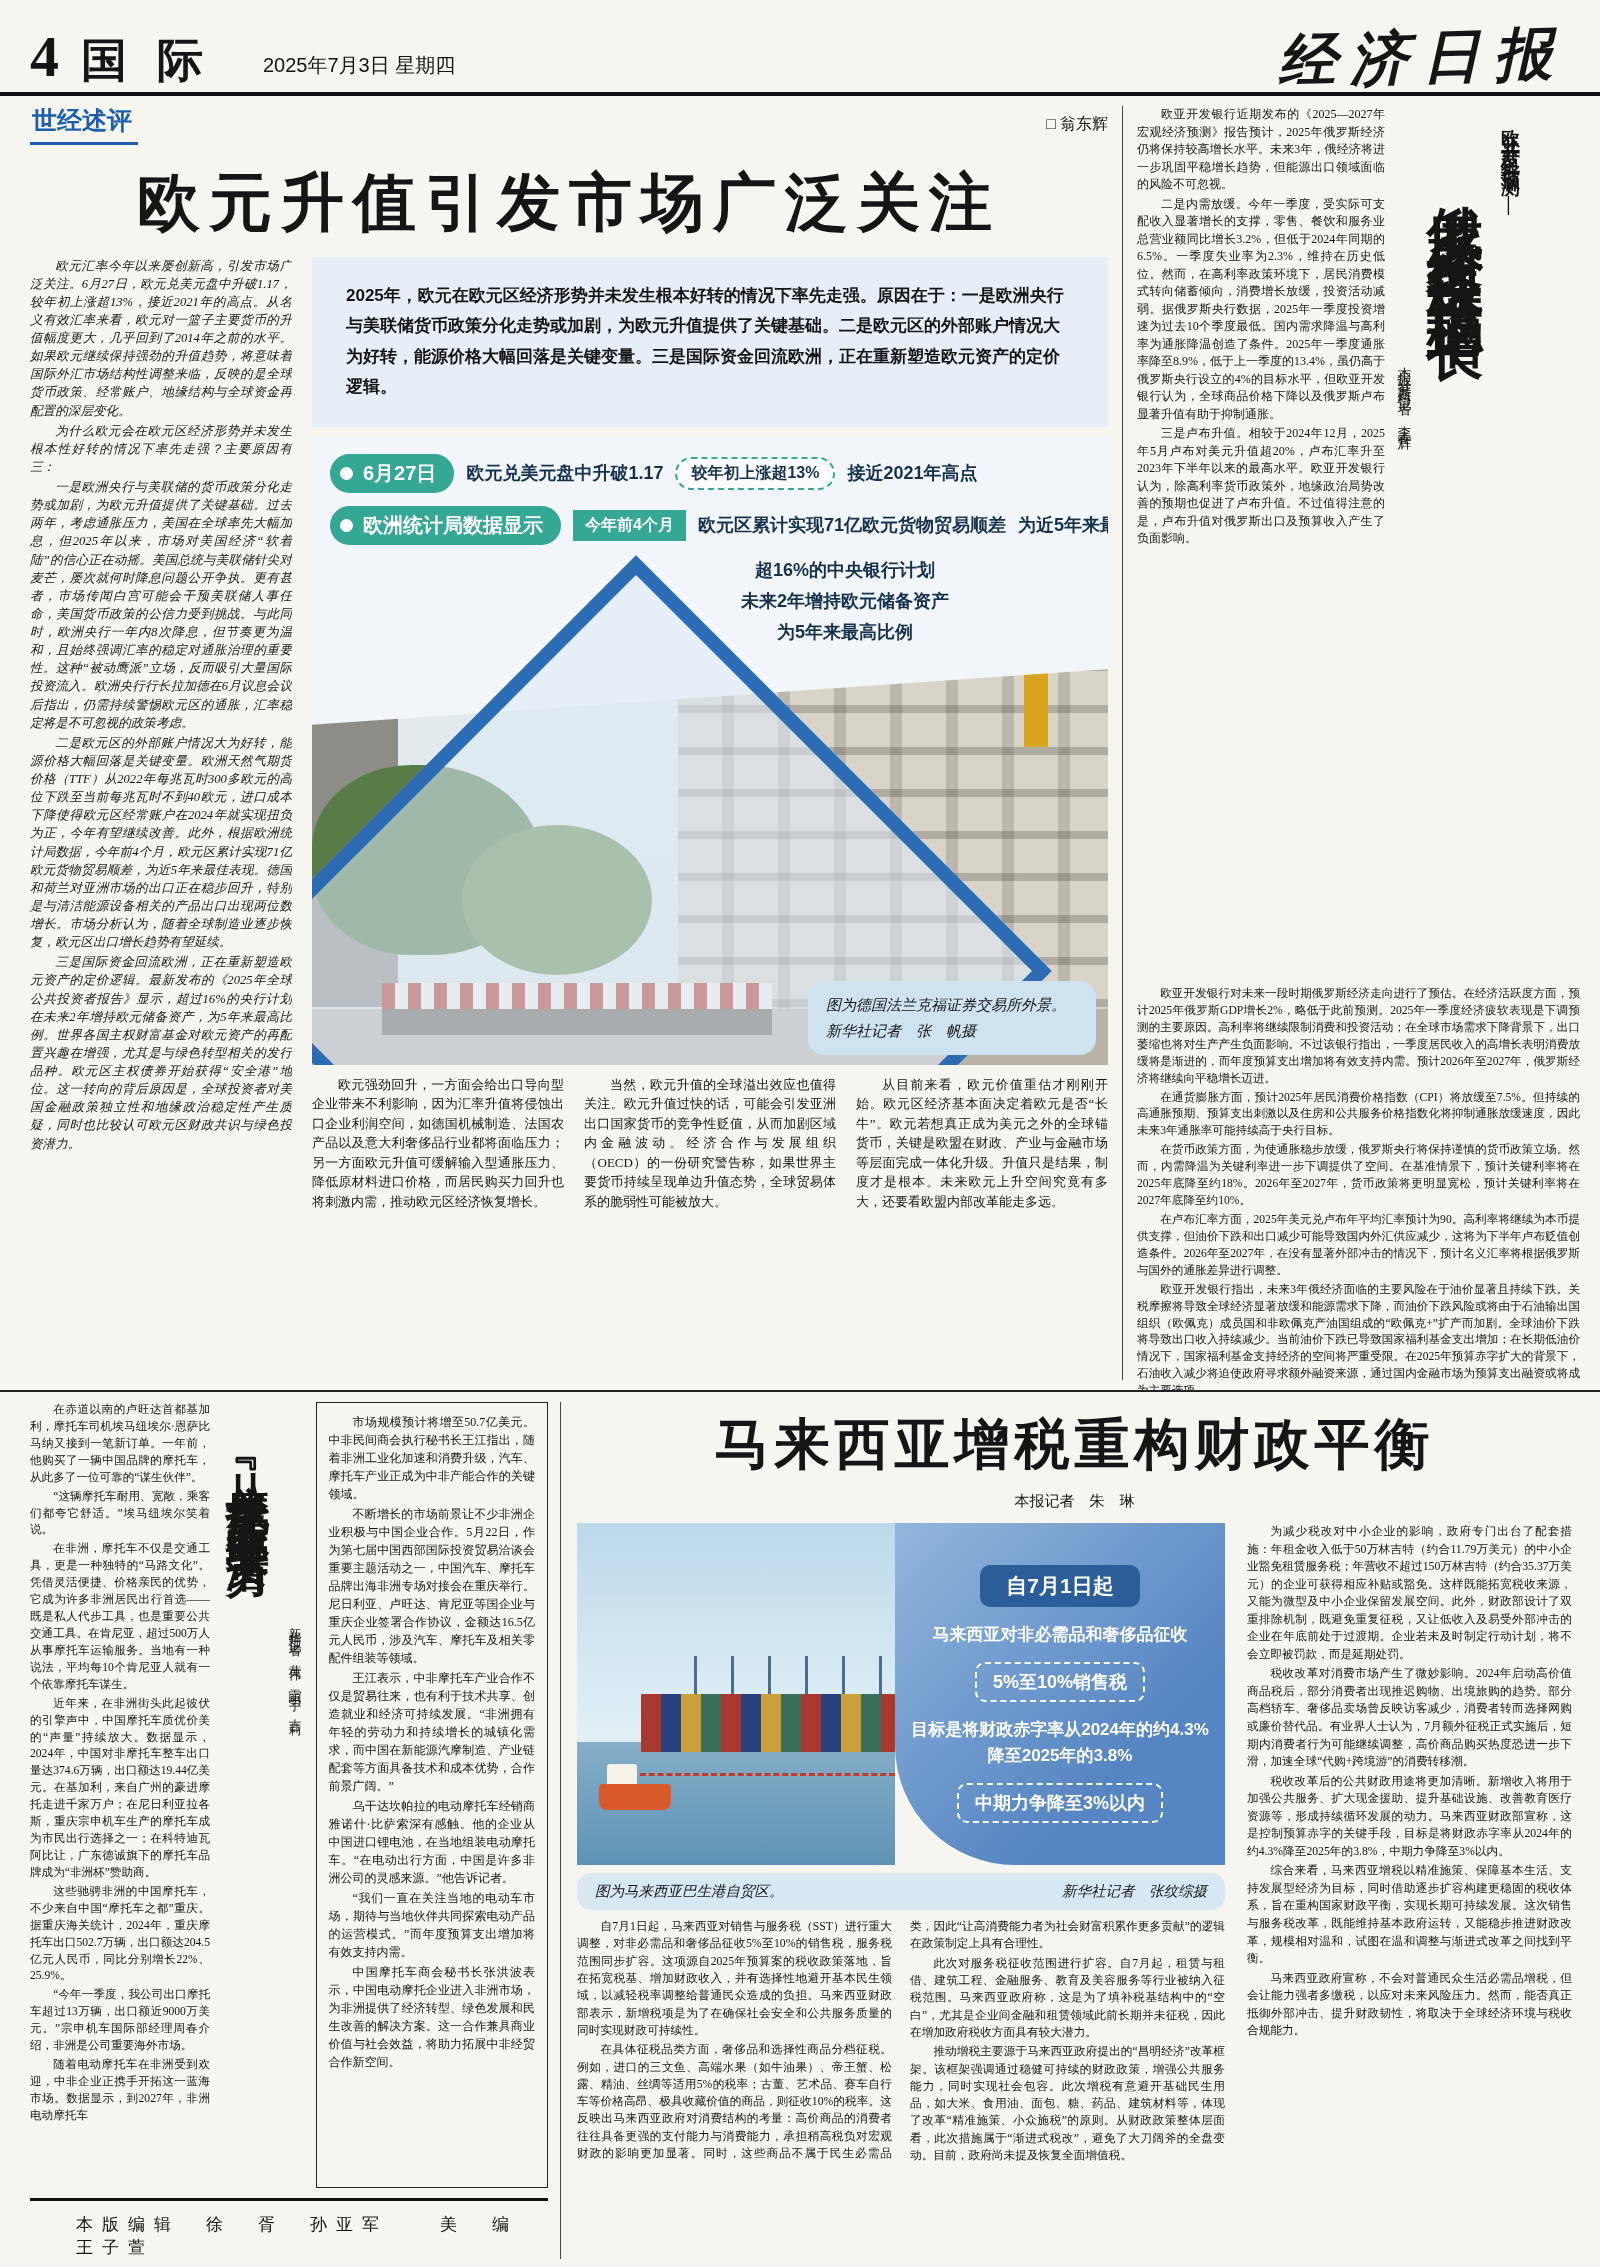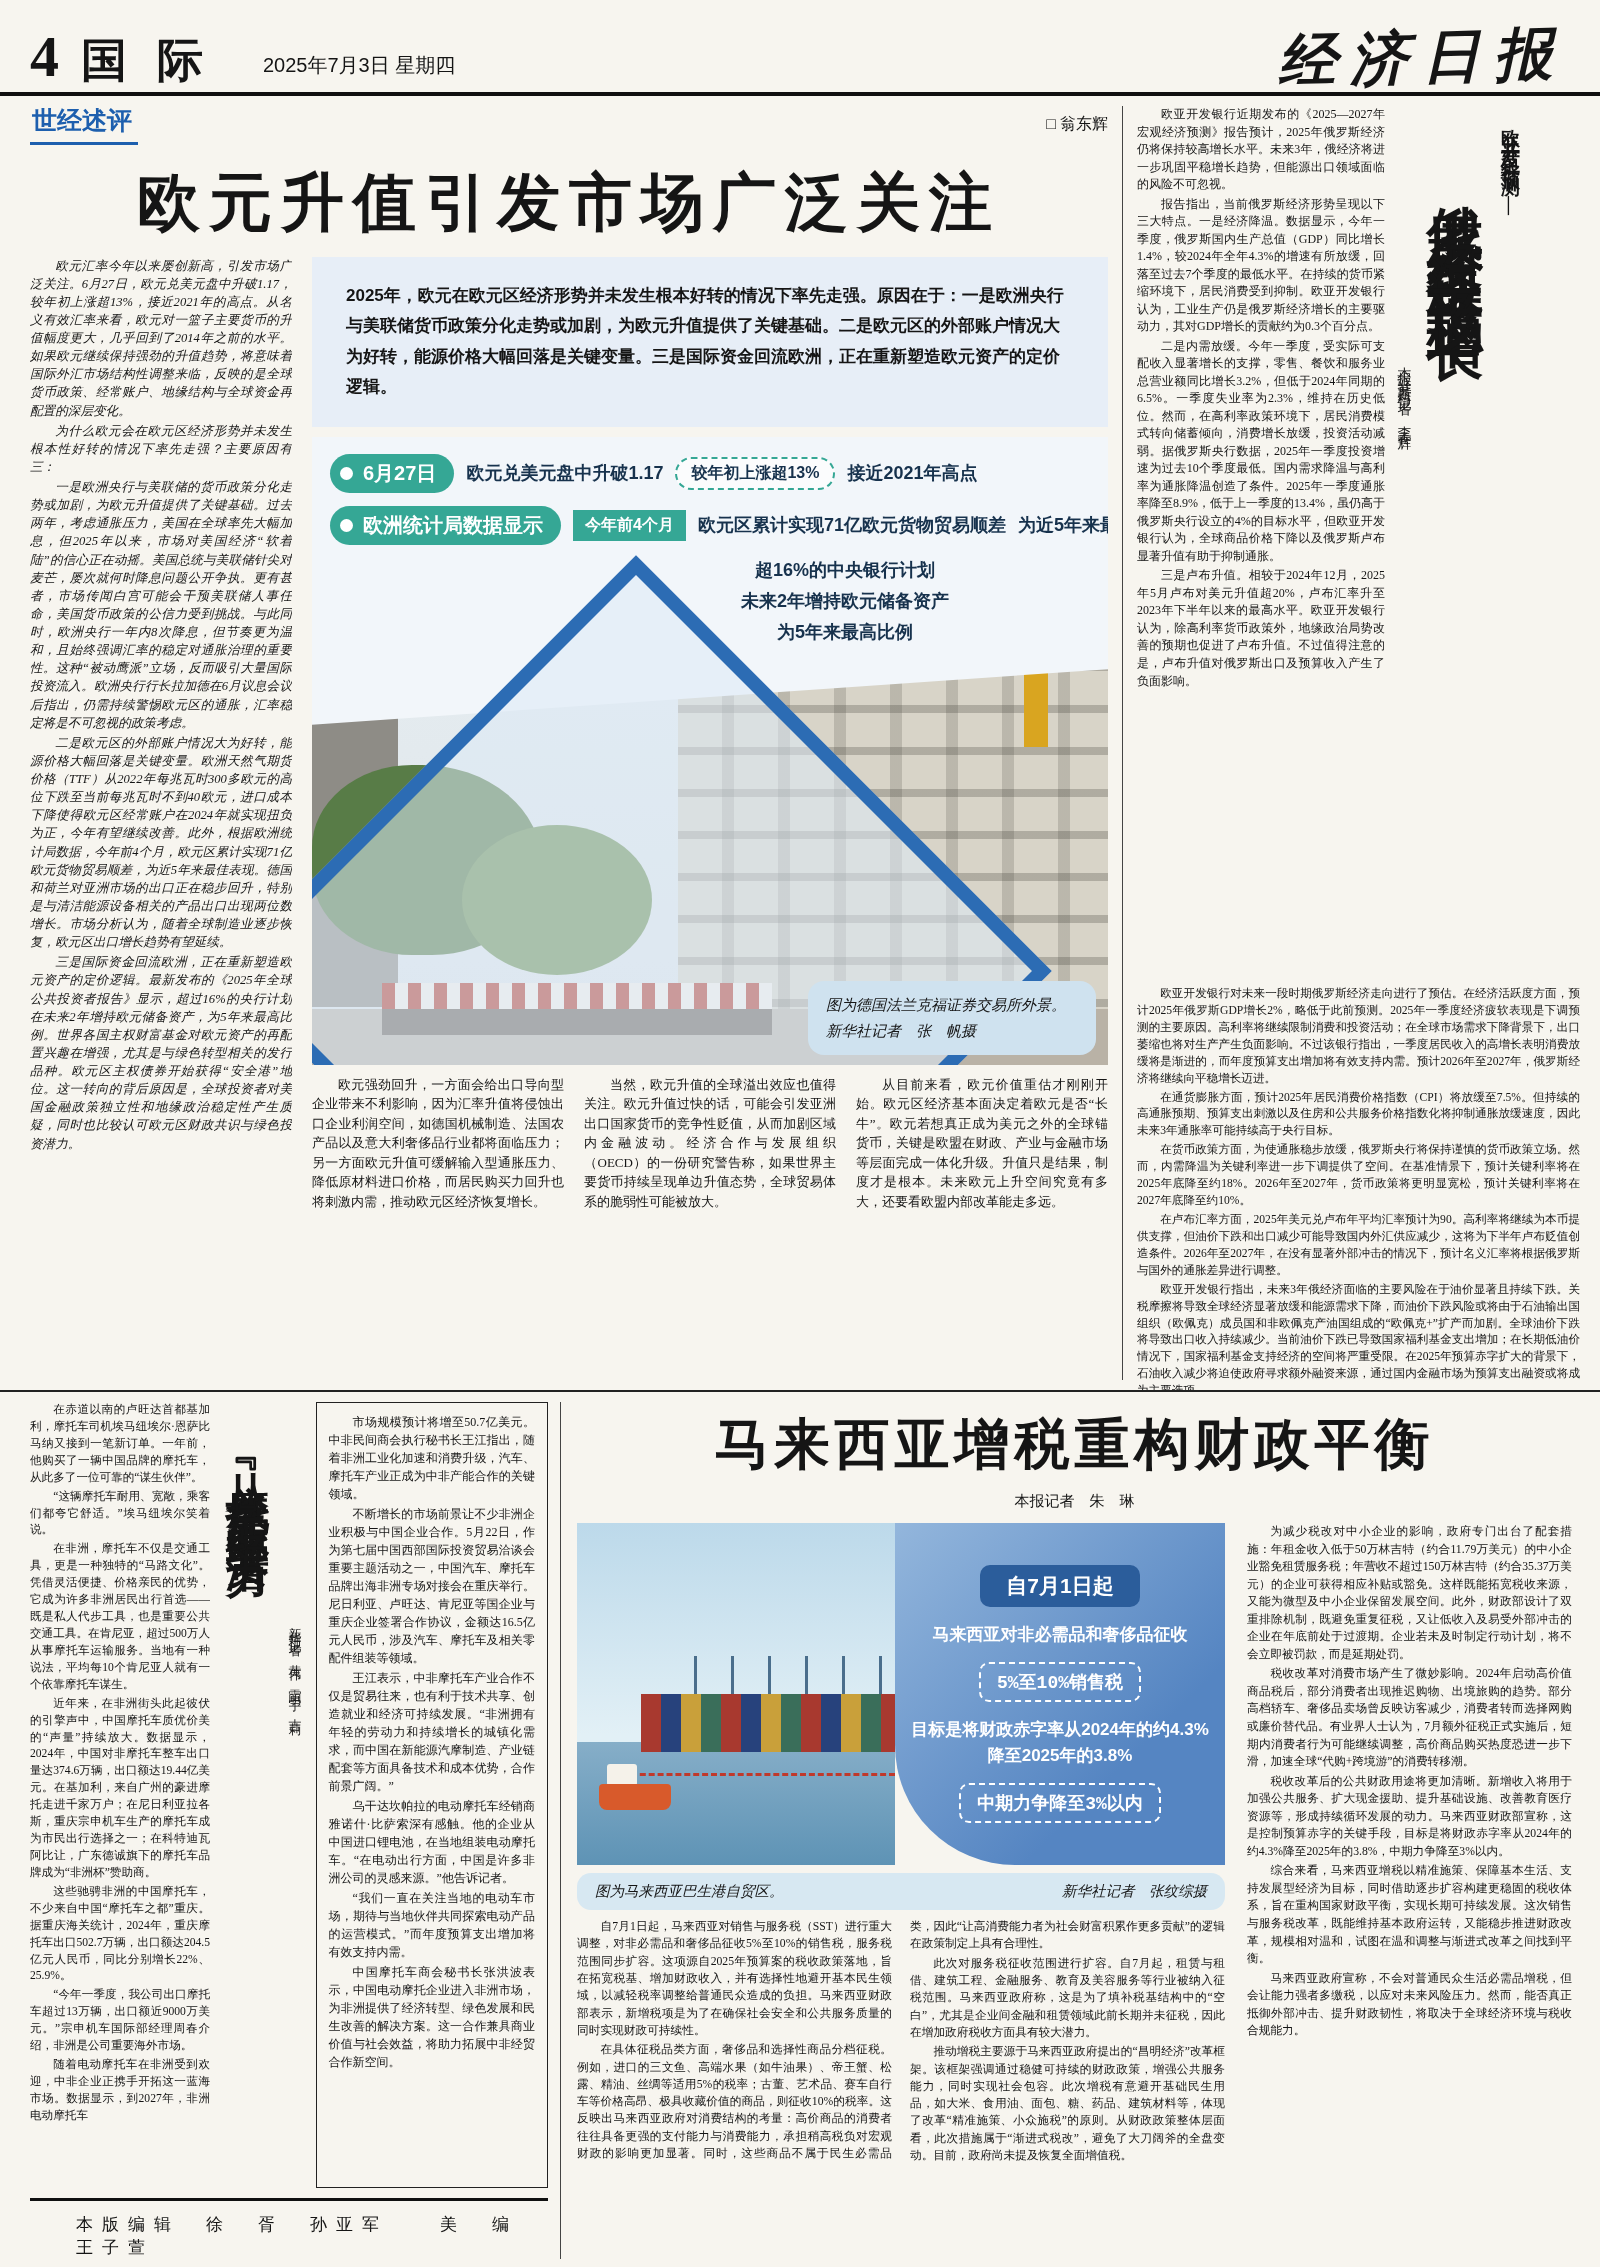--- a/index.html
+++ b/index.html
@@ -78,21 +78,21 @@
   .mp-sky{position:absolute;inset:0;background:linear-gradient(#bcd9ea,#e2f0f6 62%);}
   .mp-sea{position:absolute;left:0;right:0;bottom:0;height:36%;background:linear-gradient(#86aec8,#5e93b5);}
   .mp-cranes{position:absolute;left:26%;right:0;bottom:36%;height:86px;background:repeating-linear-gradient(90deg,transparent 0 34px,#4a6e8c 34px 37px);}
   .mp-port{position:absolute;left:20%;right:0;bottom:33%;height:58px;background:repeating-linear-gradient(90deg,#a8392f 0 20px,#27427c 20px 40px,#c9a03a 40px 60px,#3a6e5a 60px 80px);}
   .mp-boom{position:absolute;left:14%;right:0;bottom:26%;border-top:3px dashed #c0392b;}
   .mp-tug{position:absolute;left:7%;bottom:16%;width:72px;height:26px;background:#d85a2b;border-radius:4px 4px 8px 8px;}
   .mp-tugcab{position:absolute;left:9.5%;bottom:23%;width:30px;height:22px;background:#f5f2ea;border-radius:3px;}
   .my-info{width:330px;flex:none;background:linear-gradient(135deg,#93b6dc,#5585c2 70%);border-radius:0 0 0 120px;display:flex;flex-direction:column;align-items:center;justify-content:center;gap:15px;padding:10px;box-sizing:border-box;}
   .mi-pill1{background:#2b5d9b;color:#fff;border-radius:10px;padding:7px 26px;font-family:"Liberation Sans",sans-serif;font-weight:bold;font-size:21px;}
   .mi-line{font-family:"Liberation Sans",sans-serif;font-weight:bold;font-size:17px;color:#fff;text-align:center;line-height:1.5;}
-  .mi-dash{border:2px dashed #fff;border-radius:10px;padding:6px 16px;font-family:Liberation Mono, monospace;font-weight:bold;font-size:18px;color:#fff;}
+  .mi-dash{border:2px dashed #fff;border-radius:10px;padding:6px 16px;font-family:Liberation Sans, sans-serif;font-weight:bold;font-size:18px;color:#fff;}
   .my-cap{background:#d7e8f2;border-radius:14px;padding:9px 18px;font-style:italic;font-size:14.5px;margin:8px 0;display:flex;justify-content:space-between;flex:none;}
   .my-cols{column-count:2;column-gap:18px;font-size:11.7px;line-height:1.48;text-align:justify;flex:1;overflow:hidden;}
   .my-col3{flex:1;font-size:11.7px;line-height:1.5;text-align:justify;overflow:hidden;}
 </style>
 </head>
 <body>
 
 <div class="page">
 
   <div class="hdr">
@@ -170,21 +170,20 @@
         </div>
       </div>
     </div>
 
     <div class="vrule"></div>
 
     <div class="russia">
       <div class="ru-top">
         <div class="ru-col">
           <p>欧亚开发银行近期发布的《2025—2027年宏观经济预测》报告预计，2025年俄罗斯经济仍将保持较高增长水平。未来3年，俄经济将进一步巩固平稳增长趋势，但能源出口领域面临的风险不可忽视。</p>
-          <p>报告指出，当前俄罗斯经济形势呈现以下三大特点。一是经济降温。数据显示，今年一季度，俄罗斯国内生产总值（GDP）同比增长1.4%，较2024年全年4.3%的增速有所放缓，回落至过去7个季度的最低水平。在持续的货币紧缩环境下，居民消费受到抑制。欧亚开发银行认为，工业生产仍是俄罗斯经济增长的主要驱动力，其对GDP增长的贡献约为0.3个百分点。</p>
           <p>二是内需放缓。今年一季度，受实际可支配收入显著增长的支撑，零售、餐饮和服务业总营业额同比增长3.2%，但低于2024年同期的6.5%。一季度失业率为2.3%，维持在历史低位。然而，在高利率政策环境下，居民消费模式转向储蓄倾向，消费增长放缓，投资活动减弱。据俄罗斯央行数据，2025年一季度投资增速为过去10个季度最低。国内需求降温与高利率为通胀降温创造了条件。2025年一季度通胀率降至8.9%，低于上一季度的13.4%，虽仍高于俄罗斯央行设立的4%的目标水平，但欧亚开发银行认为，全球商品价格下降以及俄罗斯卢布显著升值有助于抑制通胀。</p>
           <p>三是卢布升值。相较于2024年12月，2025年5月卢布对美元升值超20%，卢布汇率升至2023年下半年以来的最高水平。欧亚开发银行认为，除高利率货币政策外，地缘政治局势改善的预期也促进了卢布升值。不过值得注意的是，卢布升值对俄罗斯出口及预算收入产生了负面影响。</p>
         </div>
         <div class="ru-byline">本报驻莫斯科记者　李春辉</div>
         <div class="ru-head">俄罗斯经济保持平稳增长</div>
         <div class="ru-kicker">欧亚开发银行预测——</div>
       </div>
       <div class="ru-wide">
         <p>欧亚开发银行对未来一段时期俄罗斯经济走向进行了预估。在经济活跃度方面，预计2025年俄罗斯GDP增长2%，略低于此前预测。2025年一季度经济疲软表现是下调预测的主要原因。高利率将继续限制消费和投资活动；在全球市场需求下降背景下，出口萎缩也将对生产产生负面影响。不过该银行指出，一季度居民收入的高增长表明消费放缓将是渐进的，而年度预算支出增加将有效支持内需。预计2026年至2027年，俄罗斯经济将继续向平稳增长迈进。</p>
         <p>在通货膨胀方面，预计2025年居民消费价格指数（CPI）将放缓至7.5%。但持续的高通胀预期、预算支出刺激以及住房和公共服务价格指数化将抑制通胀放缓速度，因此未来3年通胀率可能持续高于央行目标。</p>

